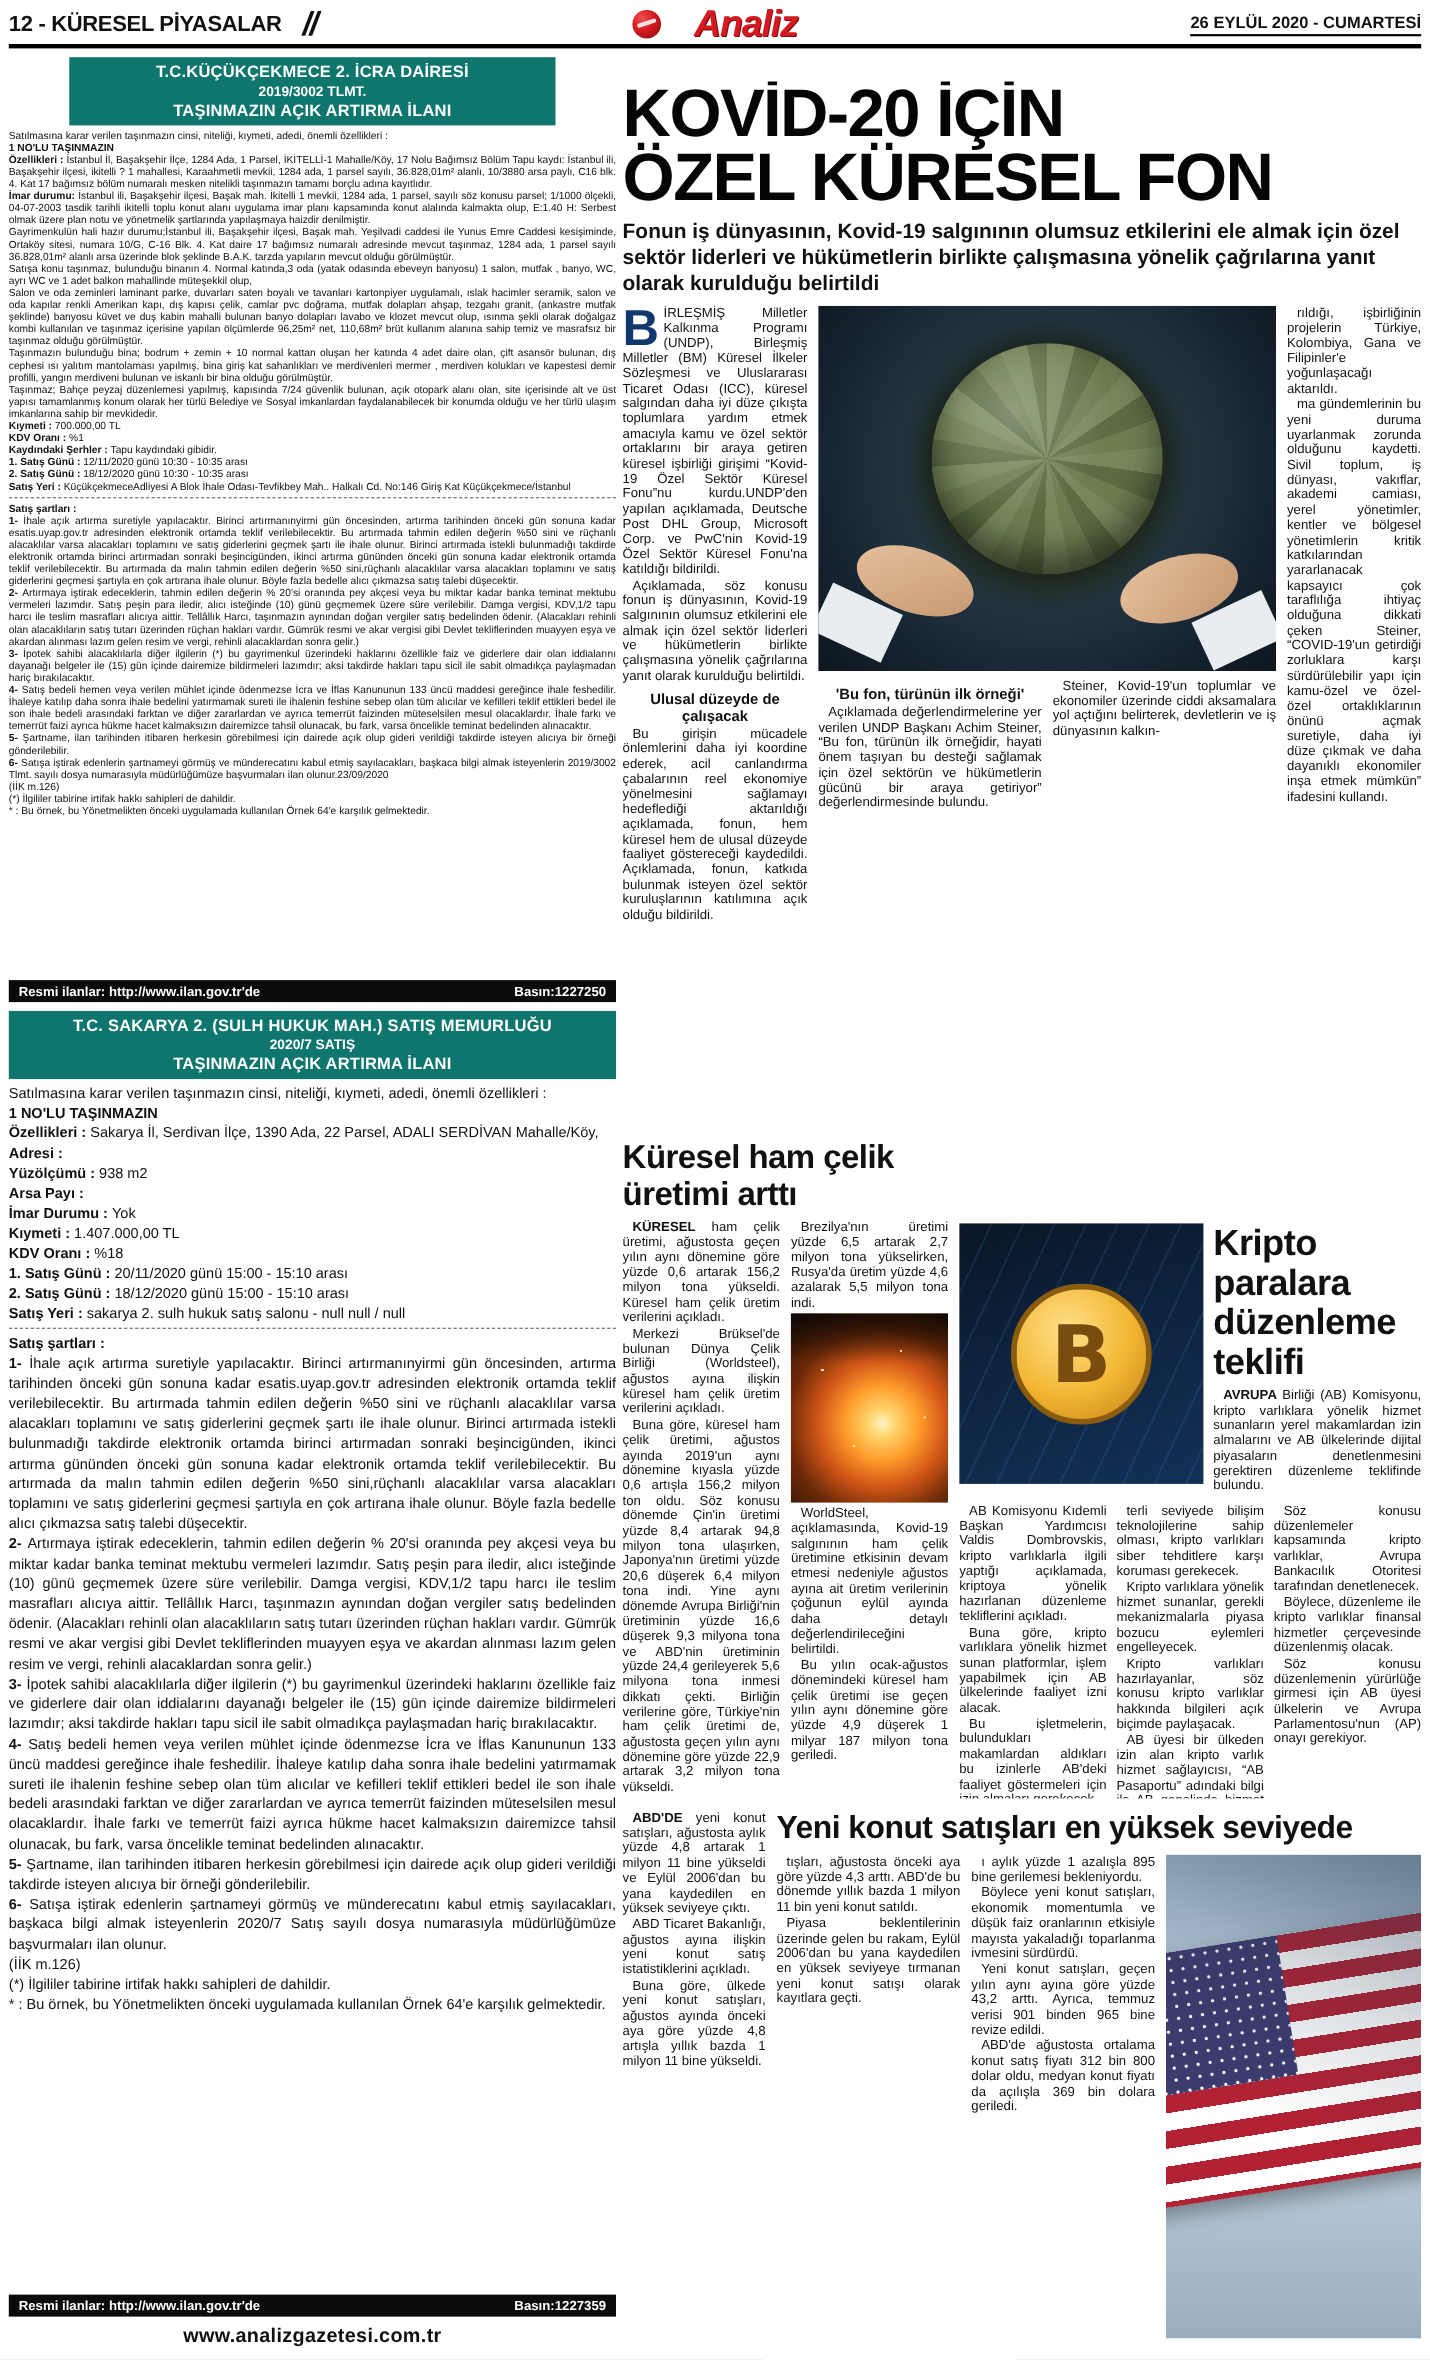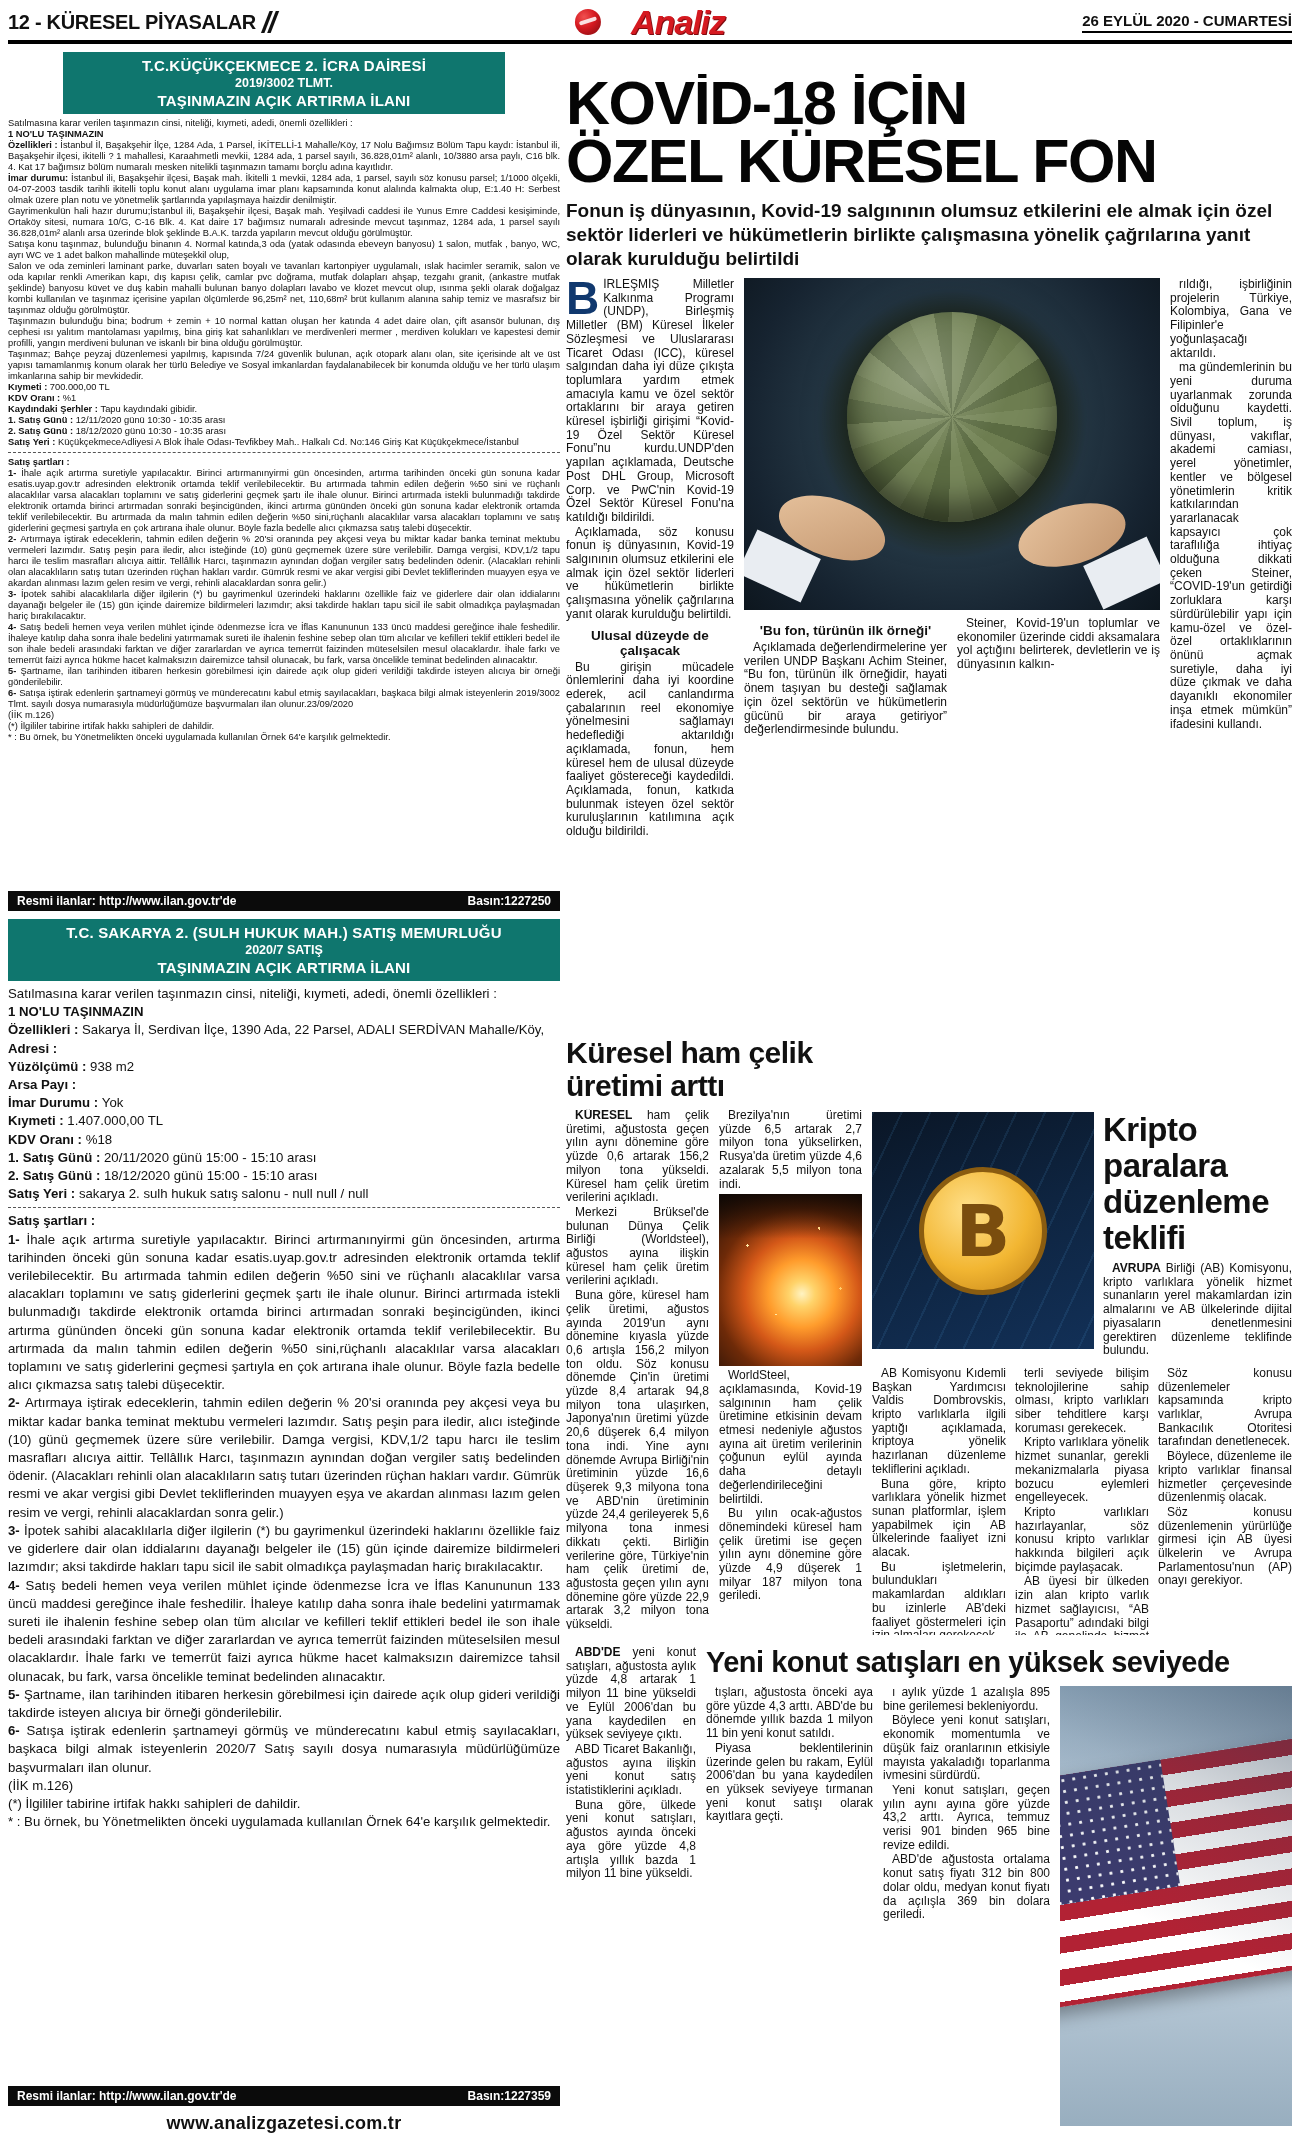--- a/index.html
+++ b/index.html
@@ -6,21 +6,21 @@
   html,body { background:#e8e8e8; }
   .page {
     position: relative; width: 1300px; height: 2145px; margin: 0 auto;
     background: #ffffff; color: #111;
     font-family: "Liberation Sans", "DejaVu Sans", sans-serif;
     overflow: hidden;
   }
   
   .masthead { position:absolute; left:8px; right:8px; top:4px; height:40px;
     border-bottom:4px solid #000; display:flex; align-items:center; }
-  .mast-left { display:flex; align-items:flex-end; gap:6px; }
+  .mast-left { display:flex; align-items:flex-end; gap:19px; }
   .page-label { font-size:20px; font-weight:bold; letter-spacing:-0.3px; }
   .slashes { font-size:30px; font-weight:bold; font-style:italic; line-height:22px; letter-spacing:-2px; }
   .mast-center { position:absolute; left:50%; transform:translateX(-50%); display:flex; align-items:center; gap:7px; }
   .logo-emblem { width:26px; height:26px; border-radius:50%;
     background: radial-gradient(circle at 35% 30%, #f05050 0%, #d51920 45%, #7e0b10 100%);
     position:relative; }
   .logo-emblem::after { content:""; position:absolute; left:4px; top:10px; width:18px; height:4px;
     background:#fff; border-radius:3px; transform:rotate(-18deg); opacity:.85; }
   .logo-text { font-size:34px; font-weight:bold; font-style:italic; color:#d51920;
     letter-spacing:-1px; text-shadow:1px 1px 0 #7e0b10;margin-left:23px; }
@@ -217,21 +217,21 @@
       </div>
     <div class="notice-foot">
       <span>Resmi ilanlar: http://www.ilan.gov.tr'de</span>
       <span>Basın:1227359</span>
     </div>
   </section>
 
   <div class="site-url">www.analizgazetesi.com.tr</div>
 
   <article class="kovid">
-    <div class="mega">KOVİD-18 İÇİN</div>
+    <div class="mega">KOVİD-20 İÇİN</div>
     <div class="mega">ÖZEL KÜRESEL FON</div>
     <p class="deck">Fonun iş dünyasının, Kovid-19 salgınının olumsuz etkilerini ele almak için özel sektör liderleri ve hükümetlerin birlikte çalışmasına yönelik çağrılarına yanıt olarak kurulduğu belirtildi</p>
     <div class="kovid-grid">
       <div class="news-col">
           <p class="has-dropcap"><span class="dropcap">B</span>İRLEŞMİŞ Milletler Kalkınma Programı (UNDP), Birleşmiş Milletler (BM) Küresel İlkeler Sözleşmesi ve Uluslararası Ticaret Odası (ICC), küresel salgından daha iyi düze çıkışta toplumlara yardım etmek amacıyla kamu ve özel sektör ortaklarını bir araya getiren küresel işbirliği girişimi “Kovid-19 Özel Sektör Küresel Fonu”nu kurdu.UNDP'den yapılan açıklamada, Deutsche Post DHL Group, Microsoft Corp. ve PwC'nin Kovid-19 Özel Sektör Küresel Fonu'na katıldığı bildirildi.</p>
           <p>Açıklamada, söz konusu fonun iş dünyasının, Kovid-19 salgınının olumsuz etkilerini ele almak için özel sektör liderleri ve hükümetlerin birlikte çalışmasına yönelik çağrılarına yanıt olarak kurulduğu belirtildi.</p>
           <p class="subhead">Ulusal düzeyde de çalışacak</p>
           <p>Bu girişin mücadele önlemlerini daha iyi koordine ederek, acil canlandırma çabalarının reel ekonomiye yönelmesini sağlamayı hedeflediği aktarıldığı açıklamada, fonun, hem küresel hem de ulusal düzeyde faaliyet göstereceği kaydedildi. Açıklamada, fonun, katkıda bulunmak isteyen özel sektör kuruluşlarının katılımına açık olduğu bildirildi.</p>
         </div>
       <div class="kmid">

